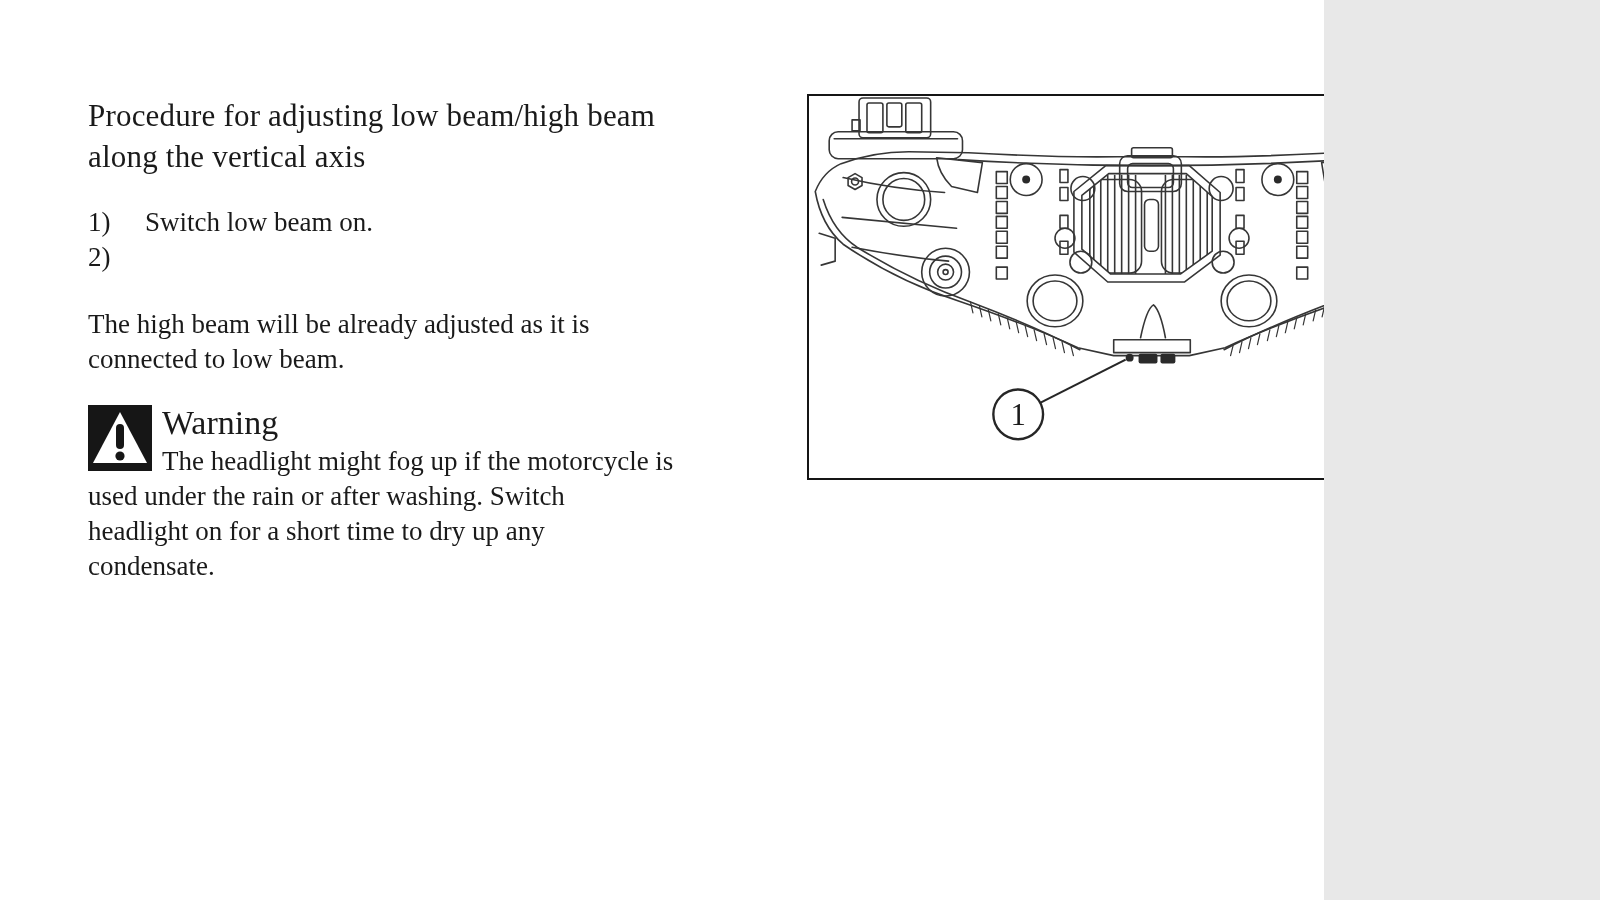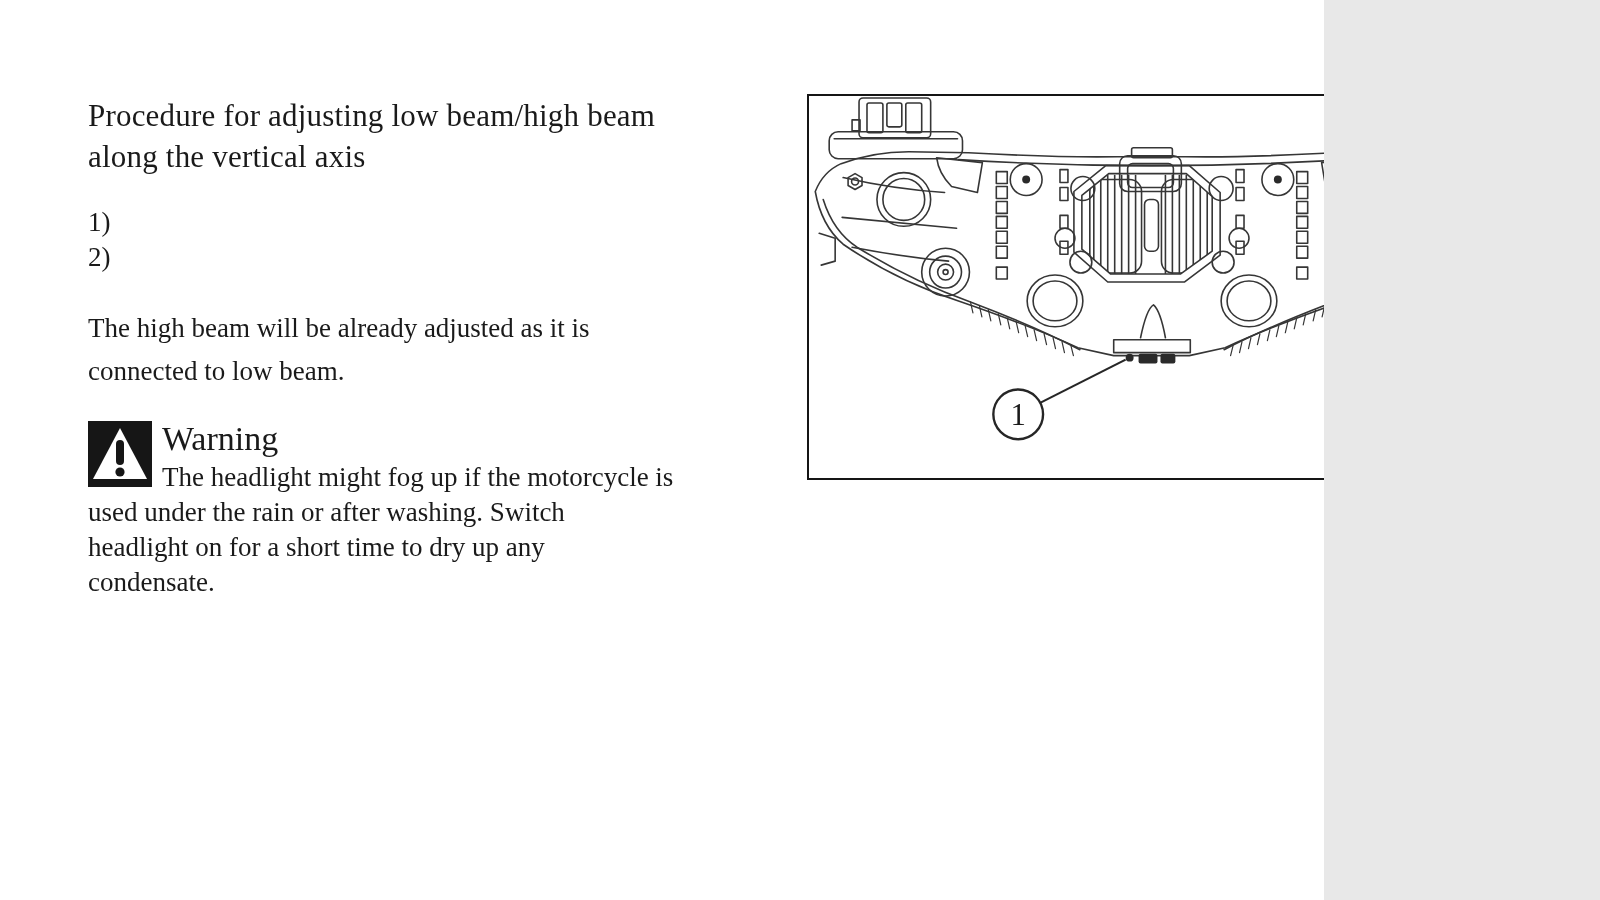--- a/index.html
+++ b/index.html
@@ -20,21 +20,21 @@
   
   .text-col{position:absolute;left:88px;top:95px;width:700px;}
   .heading{
     font-size:31px;line-height:41px;font-weight:normal;
     letter-spacing:.2px;margin:0;white-space:pre-line;
   }
   .steps{margin:28px 0 0 0;padding:0;list-style:none;font-size:27px;line-height:35px;}
   .step{display:flex;}
   .step-num{width:57px;flex:none;}
   .step-text{white-space:pre-line;}
-  .note{margin:32px 0 16px 0;font-size:27px;line-height:43px;white-space:pre-line;}
+  .note{margin:32px 0 16px 0;font-size:27px;line-height:35px;white-space:pre-line;}
   .warning{margin-top:24px;font-size:27px;line-height:35px;}
   .warning::after{content:"";display:block;clear:both;}
   .warning-icon{float:left;width:64px;height:66px;margin:4px 10px 4px 0;}
   .warning-icon svg{display:block;width:100%;height:100%;}
   .warning-title{font-size:34px;line-height:43px;}
   .warning-text{white-space:pre-line;}
   
   .figure{
     position:absolute;left:807px;top:94px;width:690px;height:386px;
     border:2.5px solid #151515;box-sizing:border-box;background:var(--background);
@@ -54,20 +54,21 @@
 
 <div class="page">
 
   <div class="text-col">
     <h1 class="heading">Procedure for adjusting low beam/high beam
 along the vertical axis</h1>
 
     <ol class="steps">
       <li class="step">
         <span class="step-num">1)</span>
+        <span class="step-text">Switch low beam on.</span>
       </li>
       <li class="step">
         <span class="step-num">2)</span>
       </li>
     </ol>
 
     <p class="note">The high beam will be already adjusted as it is
 connected to low beam.</p>
 
     <div class="warning">

